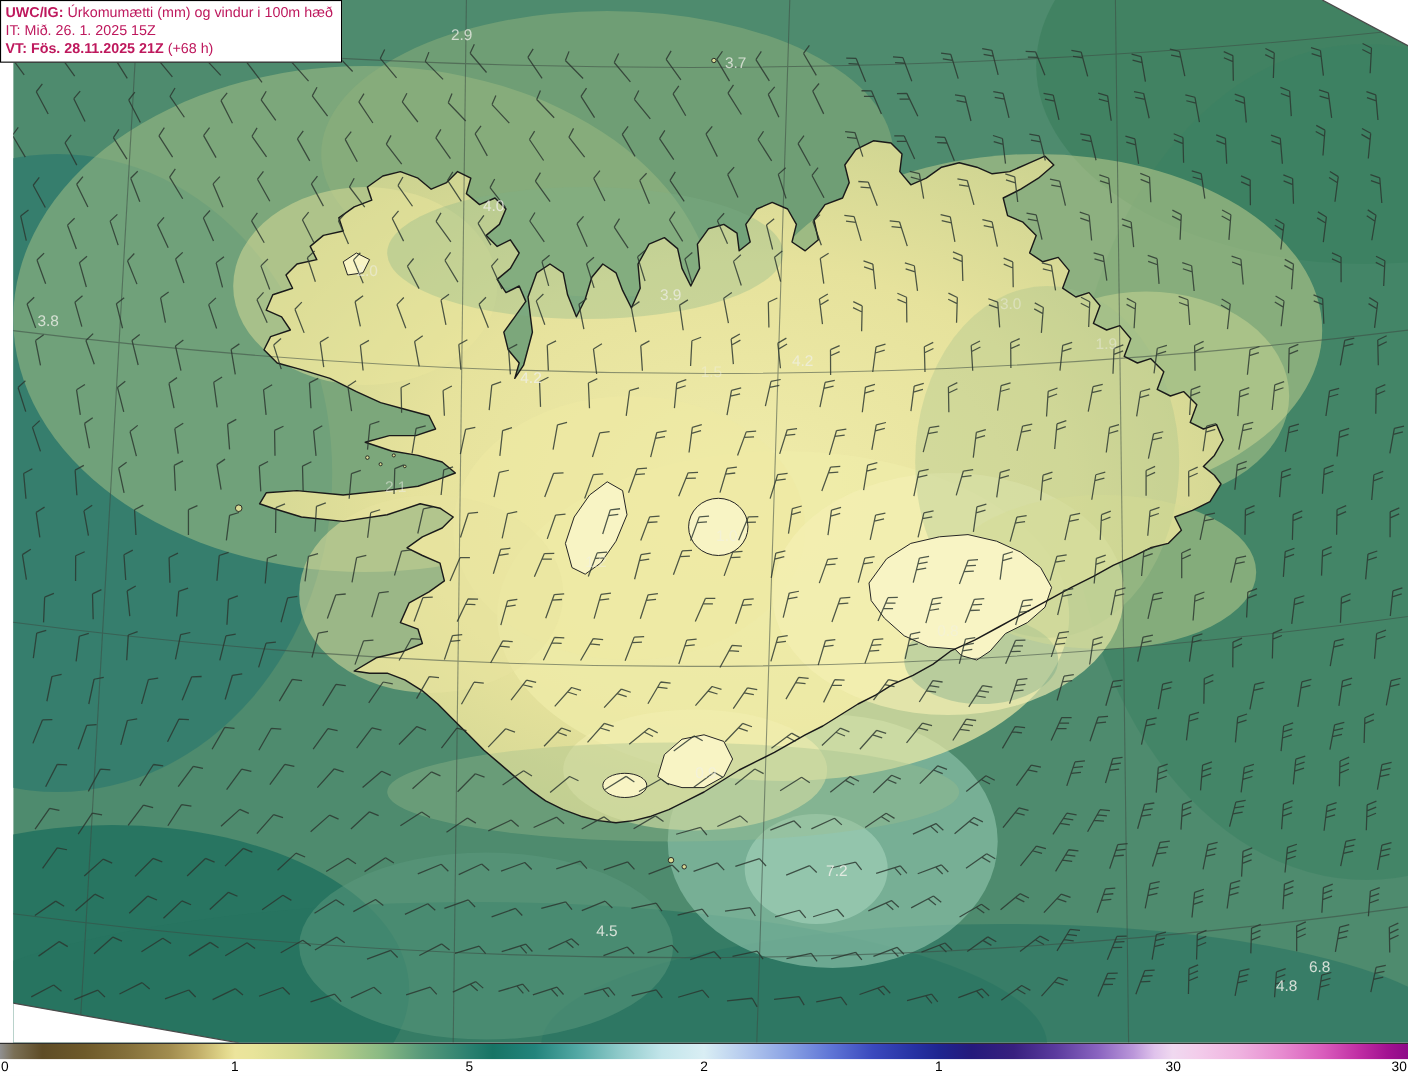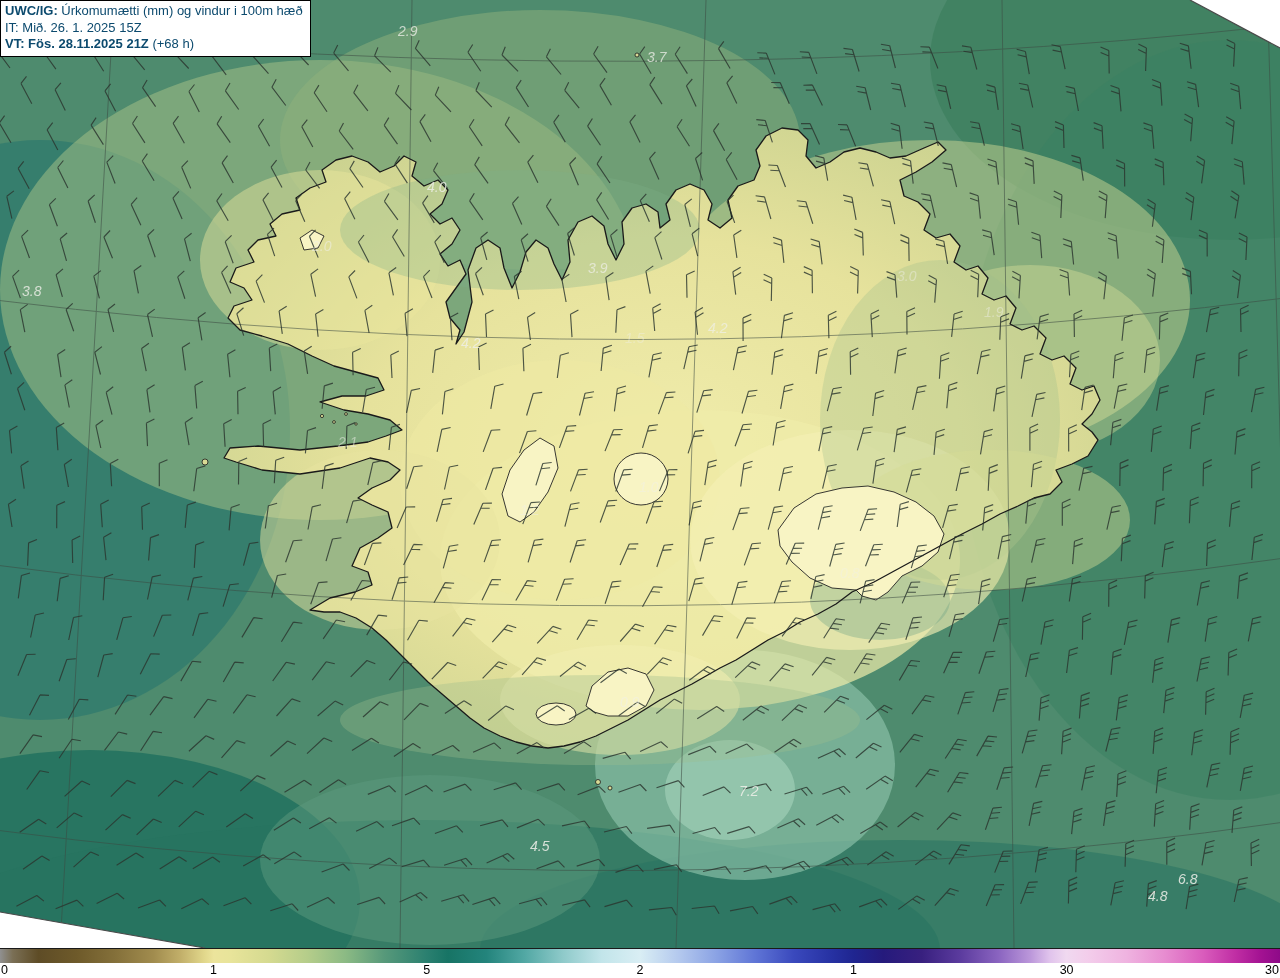--- a/index.html
+++ b/index.html
@@ -1,22 +1,22 @@
 <!DOCTYPE html>
 <html><head>
 <meta charset="utf-8">
 <style>
   html,body{margin:0;padding:0;background:#fff;}
   .stage{position:relative;width:1280px;height:978px;overflow:hidden;background:#fff;
          font-family:"Liberation Sans",sans-serif;}
-  #map-wrap{position:absolute;left:0;top:0;width:1131px;height:948px;font-style:italic;}
+  #map-wrap{position:absolute;left:12px;top:0;width:1131px;height:948px;}
   #map-svg{display:block;}
   
   .hdr-box{position:absolute;left:0;top:0;z-index:10;background:#ffffff;border:1px solid #000;
-           padding:2px 7px 3px 4px;font-size:13px;line-height:1.28;color:#0c4a6e;white-space:nowrap;}
+           padding:2px 7px 3px 4px;font-size:13px;line-height:1.28;color:#be185d;white-space:nowrap;}
   .hdr-box b{font-weight:bold;}
   
   .cbar-wrap{position:absolute;left:0;top:948px;width:1280px;height:30px;background:#fff;}
   .cbar{position:absolute;left:0;top:0;width:1280px;height:15px;border-top:1px solid #1a1a1a;
         box-sizing:border-box;}
   .cbar-ticks{position:absolute;left:0;top:15px;width:1280px;height:15px;background:#fff;}
   .cbar-tick{position:absolute;top:0;font-size:12.5px;color:#000;transform:translateX(-50%);}
   .cbar-tick.first{transform:none;}
   .cbar-tick.last{transform:translateX(-100%);}
 </style>

